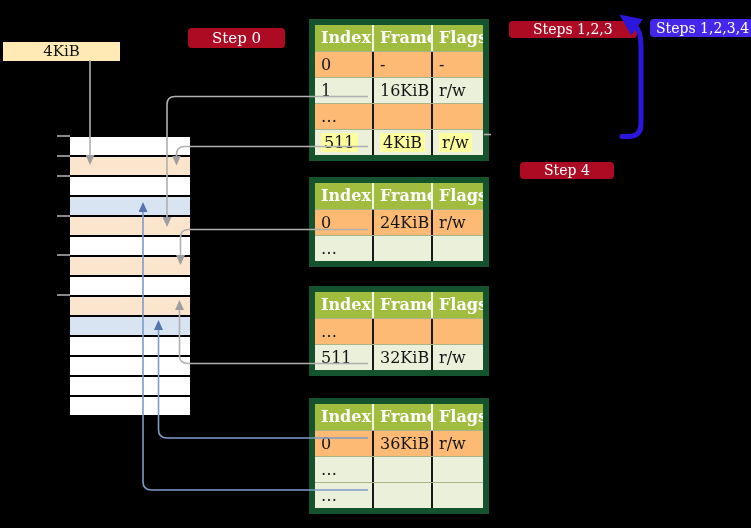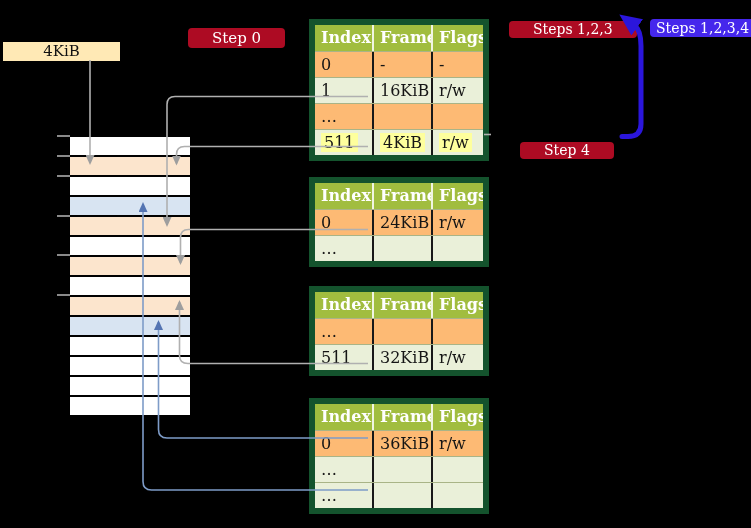--- a/index.html
+++ b/index.html
@@ -28,21 +28,21 @@
   .hl{background:#feff9d;padding:0 3px;}
 
   
   .badge{color:#fff;border-radius:4px;font-size:14px;line-height:17px;padding:0 24px;
          white-space:nowrap;}
   .badge-red{background:#ad0b23;}
   .badge-blue{background:#4527ec;}
   #badge-step0{left:188px;top:28px;font-size:15px;line-height:20px;}
   #badge-steps123{left:509px;top:21px;}
   #badge-steps1234{left:650px;top:19px;padding:0 6px;line-height:18px;}
-  #badge-step4{left:520px;top:142px;}
+  #badge-step4{left:520px;top:162px;}
   #page-size-box{left:3px;top:42px;width:117px;height:19px;background:#ffe9b5;
                  color:#111;font-size:15px;text-align:center;line-height:19px;}
 
   #wires{left:0;top:0;pointer-events:none;}
 </style>
 </head>
 <body>
 
 <div id="canvas">
 

